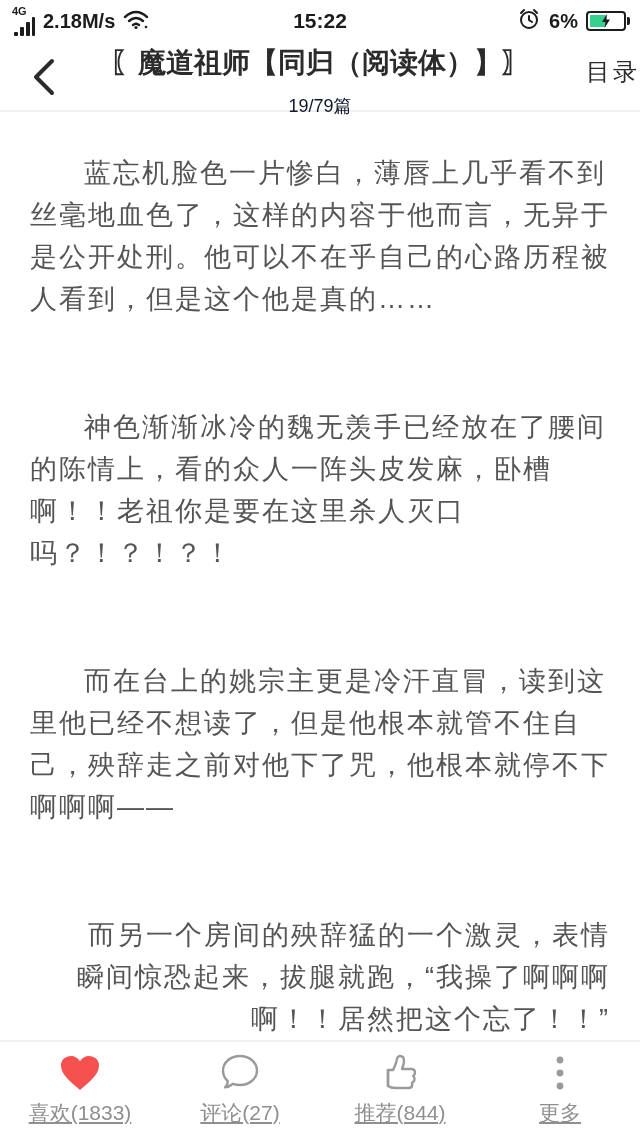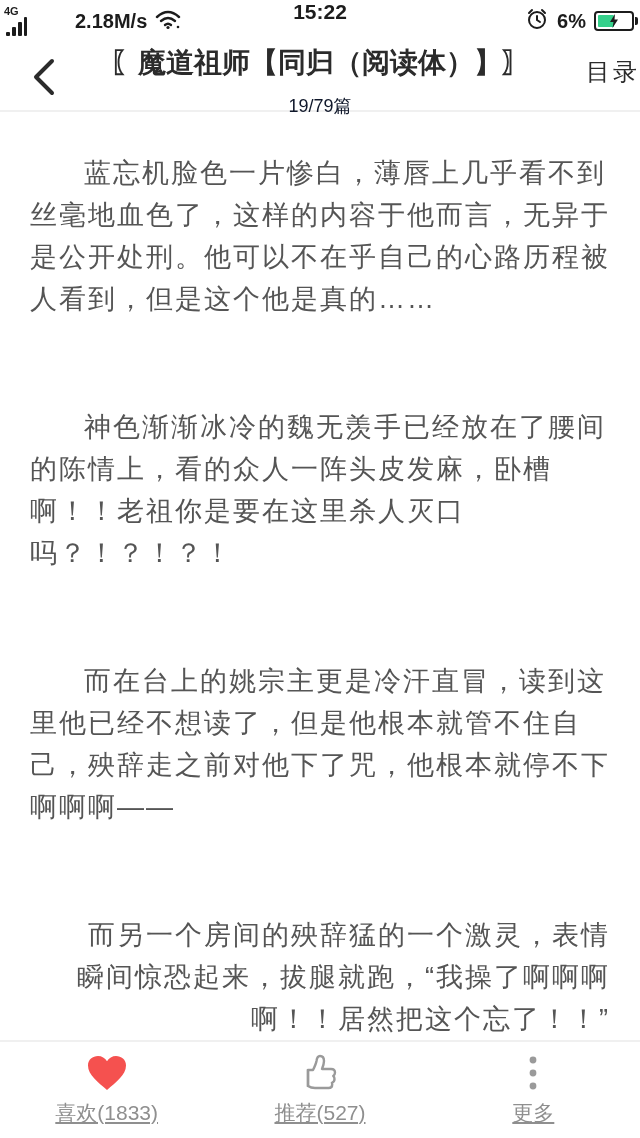--- a/index.html
+++ b/index.html
@@ -10,35 +10,35 @@
     width: 640px; height: 1138px;
     margin: 0 auto;
     background: #ffffff;
     color: #333;
     overflow: hidden;
   }
 
   
   .statusbar {
     height: 42px;
-    display: flex; 
-    padding: 0 6px;
+    display: flex; align-items: center;
+    padding: 0 14px;
     font-size: 20px; font-weight: bold; color: #1c1c1c;
   }
   .sb-left, .sb-right { flex: 1; display: flex; align-items: center; gap: 8px; }
   .sb-right { justify-content: flex-end; }
   .sb-center { flex: 0 0 auto; font-size: 21px; }
   .signal { display: inline-flex; align-items: flex-end; gap: 2px; position: relative; padding-top: 10px; }
   .signal .net { position: absolute; top: -2px; left: -2px; font-size: 11px; font-weight: bold; }
   .signal i { display: block; width: 4px; background: #1c1c1c; border-radius: 1px; }
   .signal i.b1 { height: 4px; }
   .signal i.b2 { height: 9px; }
   .signal i.b3 { height: 14px; }
   .signal i.b4 { height: 19px; width: 3px; }
-  .speed { font-weight: bold; margin-left: 40px; }
+  .speed { font-weight: bold; }
   .battery {
     position: relative; width: 40px; height: 20px;
     border: 2px solid #1c1c1c; border-radius: 4px;
     display: inline-block;
   }
   .battery::after {
     content: ""; position: absolute; right: -6px; top: 4px;
     width: 3px; height: 8px; background: #1c1c1c; border-radius: 0 2px 2px 0;
   }
   .battery .fill {
@@ -168,29 +168,37 @@
 
     <button class="bar-item">
       <span class="ic">
         <svg width="42" height="38" viewBox="0 0 42 38">
           <path d="M21 36 C12 28 2 21 2 11.5 C2 5.5 6.8 2 12 2 C15.8 2 19 4 21 7.2 C23 4 26.2 2 30 2 C35.2 2 40 5.5 40 11.5 C40 21 30 28 21 36 Z" fill="var(--heart-red, #f5514f)"></path>
         </svg>
       </span>
       <span>喜欢(1833)</span>
     </button>
 
+    <button class="bar-item">
+      <span class="ic">
+        <svg width="40" height="38" viewBox="0 0 40 38">
+          <path d="M20 2 C29.5 2 37 8.5 37 16.5 C37 24.5 29.5 31 20 31 C17.5 31 15.2 30.6 13.1 29.8 C11 31.5 8 33.2 5 33.4 C7 31.6 8 29.3 7.6 27 C4.7 24.3 3 20.6 3 16.5 C3 8.5 10.5 2 20 2 Z" fill="none" stroke="#9a9a9a" stroke-width="2.4" stroke-linejoin="round"></path>
+        </svg>
+      </span>
+      <span>评论(27)</span>
+    </button>
 
     <button class="bar-item">
       <span class="ic">
         <svg width="40" height="40" viewBox="0 0 40 40">
           <path d="M8 17 L13 17 C14.5 14 16 11 16.5 8 C16.8 5.5 17.5 3 20 3 C22.5 3 24 5 24 8 C24 10.5 23 13.5 22 16 L31 16 C33.5 16 35 17.5 35 19.5 C35 21 34.3 22.2 33.2 22.9 C34 23.7 34.5 24.8 34.5 26 C34.5 27.8 33.4 29.2 31.9 29.8 C32.1 30.3 32.2 30.9 32.2 31.5 C32.2 33.5 30.7 35 28.7 35 L15 35 C12 35 9.5 34 8 33 Z" fill="none" stroke="#9a9a9a" stroke-width="2.4" stroke-linejoin="round"></path>
           <path d="M8 16 L8 34" fill="none" stroke="#9a9a9a" stroke-width="2.4"></path>
         </svg>
       </span>
-      <span>推荐(527)</span>
+      <span>推荐(844)</span>
     </button>
 
     <button class="bar-item">
       <span class="ic">
         <svg width="10" height="38" viewBox="0 0 10 38">
           <circle cx="5" cy="6" r="3.4" fill="#9a9a9a"></circle>
           <circle cx="5" cy="19" r="3.4" fill="#9a9a9a"></circle>
           <circle cx="5" cy="32" r="3.4" fill="#9a9a9a"></circle>
         </svg>
       </span>

